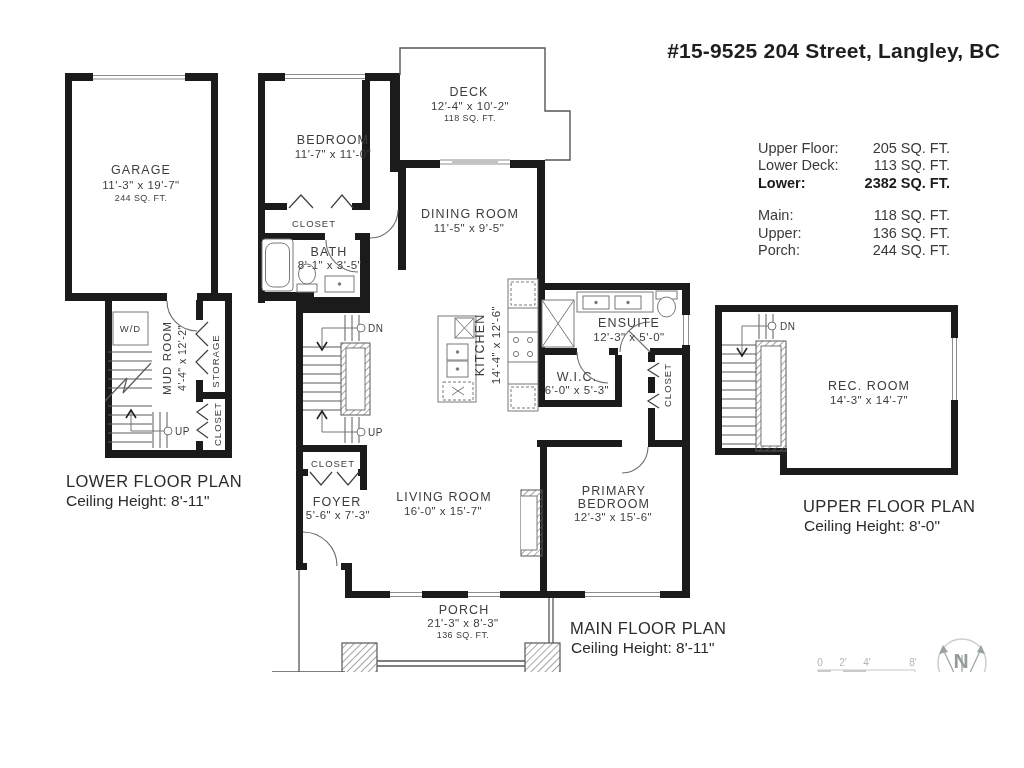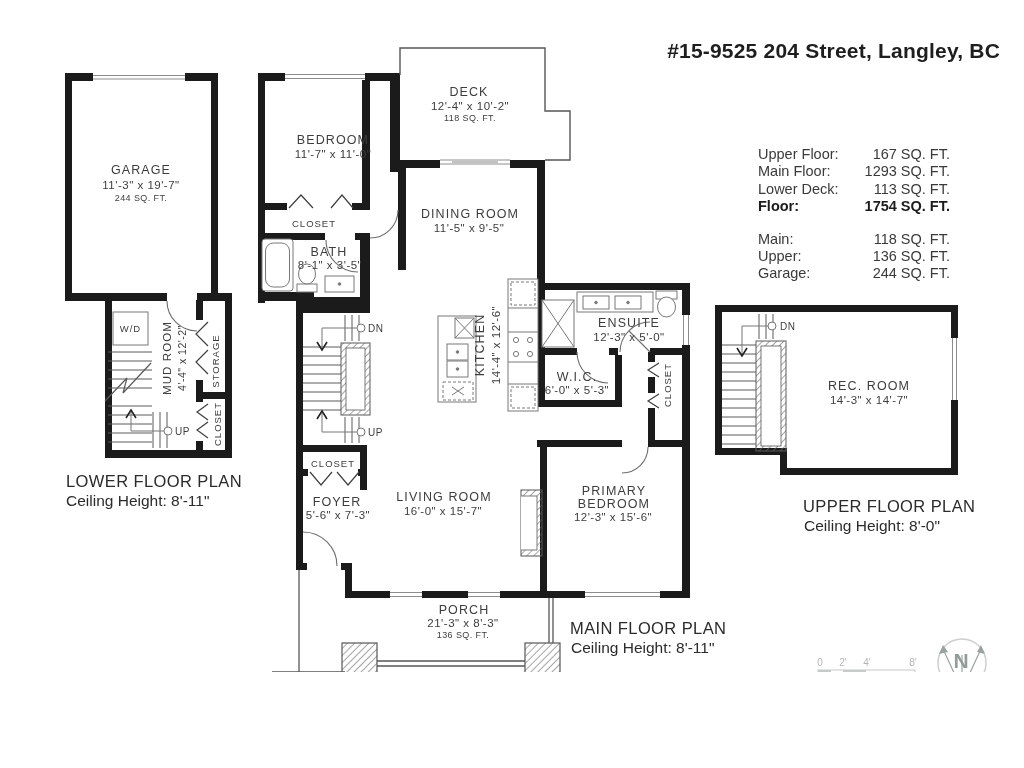--- a/index.html
+++ b/index.html
@@ -1,20 +1,20 @@
 <!DOCTYPE html>
 <html><head>
 <meta charset="utf-8">
 <style>
   html,body{margin:0;padding:0;background:#fff;}
   .page{position:relative;width:1024px;height:672px;background:#fff;overflow:hidden;
         font-family:"Liberation Sans",sans-serif;}
   .title{position:absolute;top:39px;right:24px;font-size:21px;font-weight:bold;
          color:#1e1e1e;letter-spacing:.2px;}
-  .stats{position:absolute;left:758px;top:146px;width:192px;font-size:14.5px;color:#3a3a3a;}
+  .stats{position:absolute;left:758px;top:140px;width:192px;font-size:14.5px;color:#3a3a3a;}
   .stats .row{display:flex;justify-content:space-between;line-height:17.4px;}
   .stats .row.total{font-weight:bold;color:#1c1c1c;}
   .stats .gap{height:15px;}
   svg{position:absolute;left:0;top:0;}
   svg text{font-family:"Liberation Sans",sans-serif;fill:#3d3d3d;}
   .rn{font-size:12.5px;letter-spacing:1.1px;text-anchor:middle;}
   .rd{font-size:11.5px;letter-spacing:.5px;text-anchor:middle;}
   .ra{font-size:9px;letter-spacing:.4px;text-anchor:middle;}
   .sm{font-size:9.5px;letter-spacing:1px;text-anchor:middle;}
   .updn{font-size:10px;letter-spacing:.5px;}
@@ -26,45 +26,41 @@
 </head>
 <body>
 
 <div class="page">
 
   <div class="title">#15-9525 204 Street, Langley, BC</div>
 
   <div class="stats">
     <div class="row">
       <span>Upper Floor:</span>
-      <span>167 SQ. FT.</span>
-    </div>
-    <div class="row">
-      <span>Main Floor:</span>
-      <span>1293 SQ. FT.</span>
+      <span>205 SQ. FT.</span>
     </div>
     <div class="row">
       <span>Lower Deck:</span>
       <span>113 SQ. FT.</span>
     </div>
     <div class="row total">
-      <span>Floor:</span>
-      <span>1754 SQ. FT.</span>
+      <span>Lower:</span>
+      <span>2382 SQ. FT.</span>
     </div>
     <div class="gap"></div>
     <div class="row">
       <span>Main:</span>
       <span>118 SQ. FT.</span>
     </div>
     <div class="row">
       <span>Upper:</span>
       <span>136 SQ. FT.</span>
     </div>
     <div class="row">
-      <span>Garage:</span>
+      <span>Porch:</span>
       <span>244 SQ. FT.</span>
     </div>
   </div>
 
   <svg width="1024" height="768" viewBox="0 0 1024 768">
     <defs>
       <pattern id="hatch" width="5" height="5" patternUnits="userSpaceOnUse" patternTransform="rotate(45)">
         <line x1="0" y1="0" x2="0" y2="5" stroke="#6a6a6a" stroke-width="1.2"></line>
       </pattern>
     </defs>

